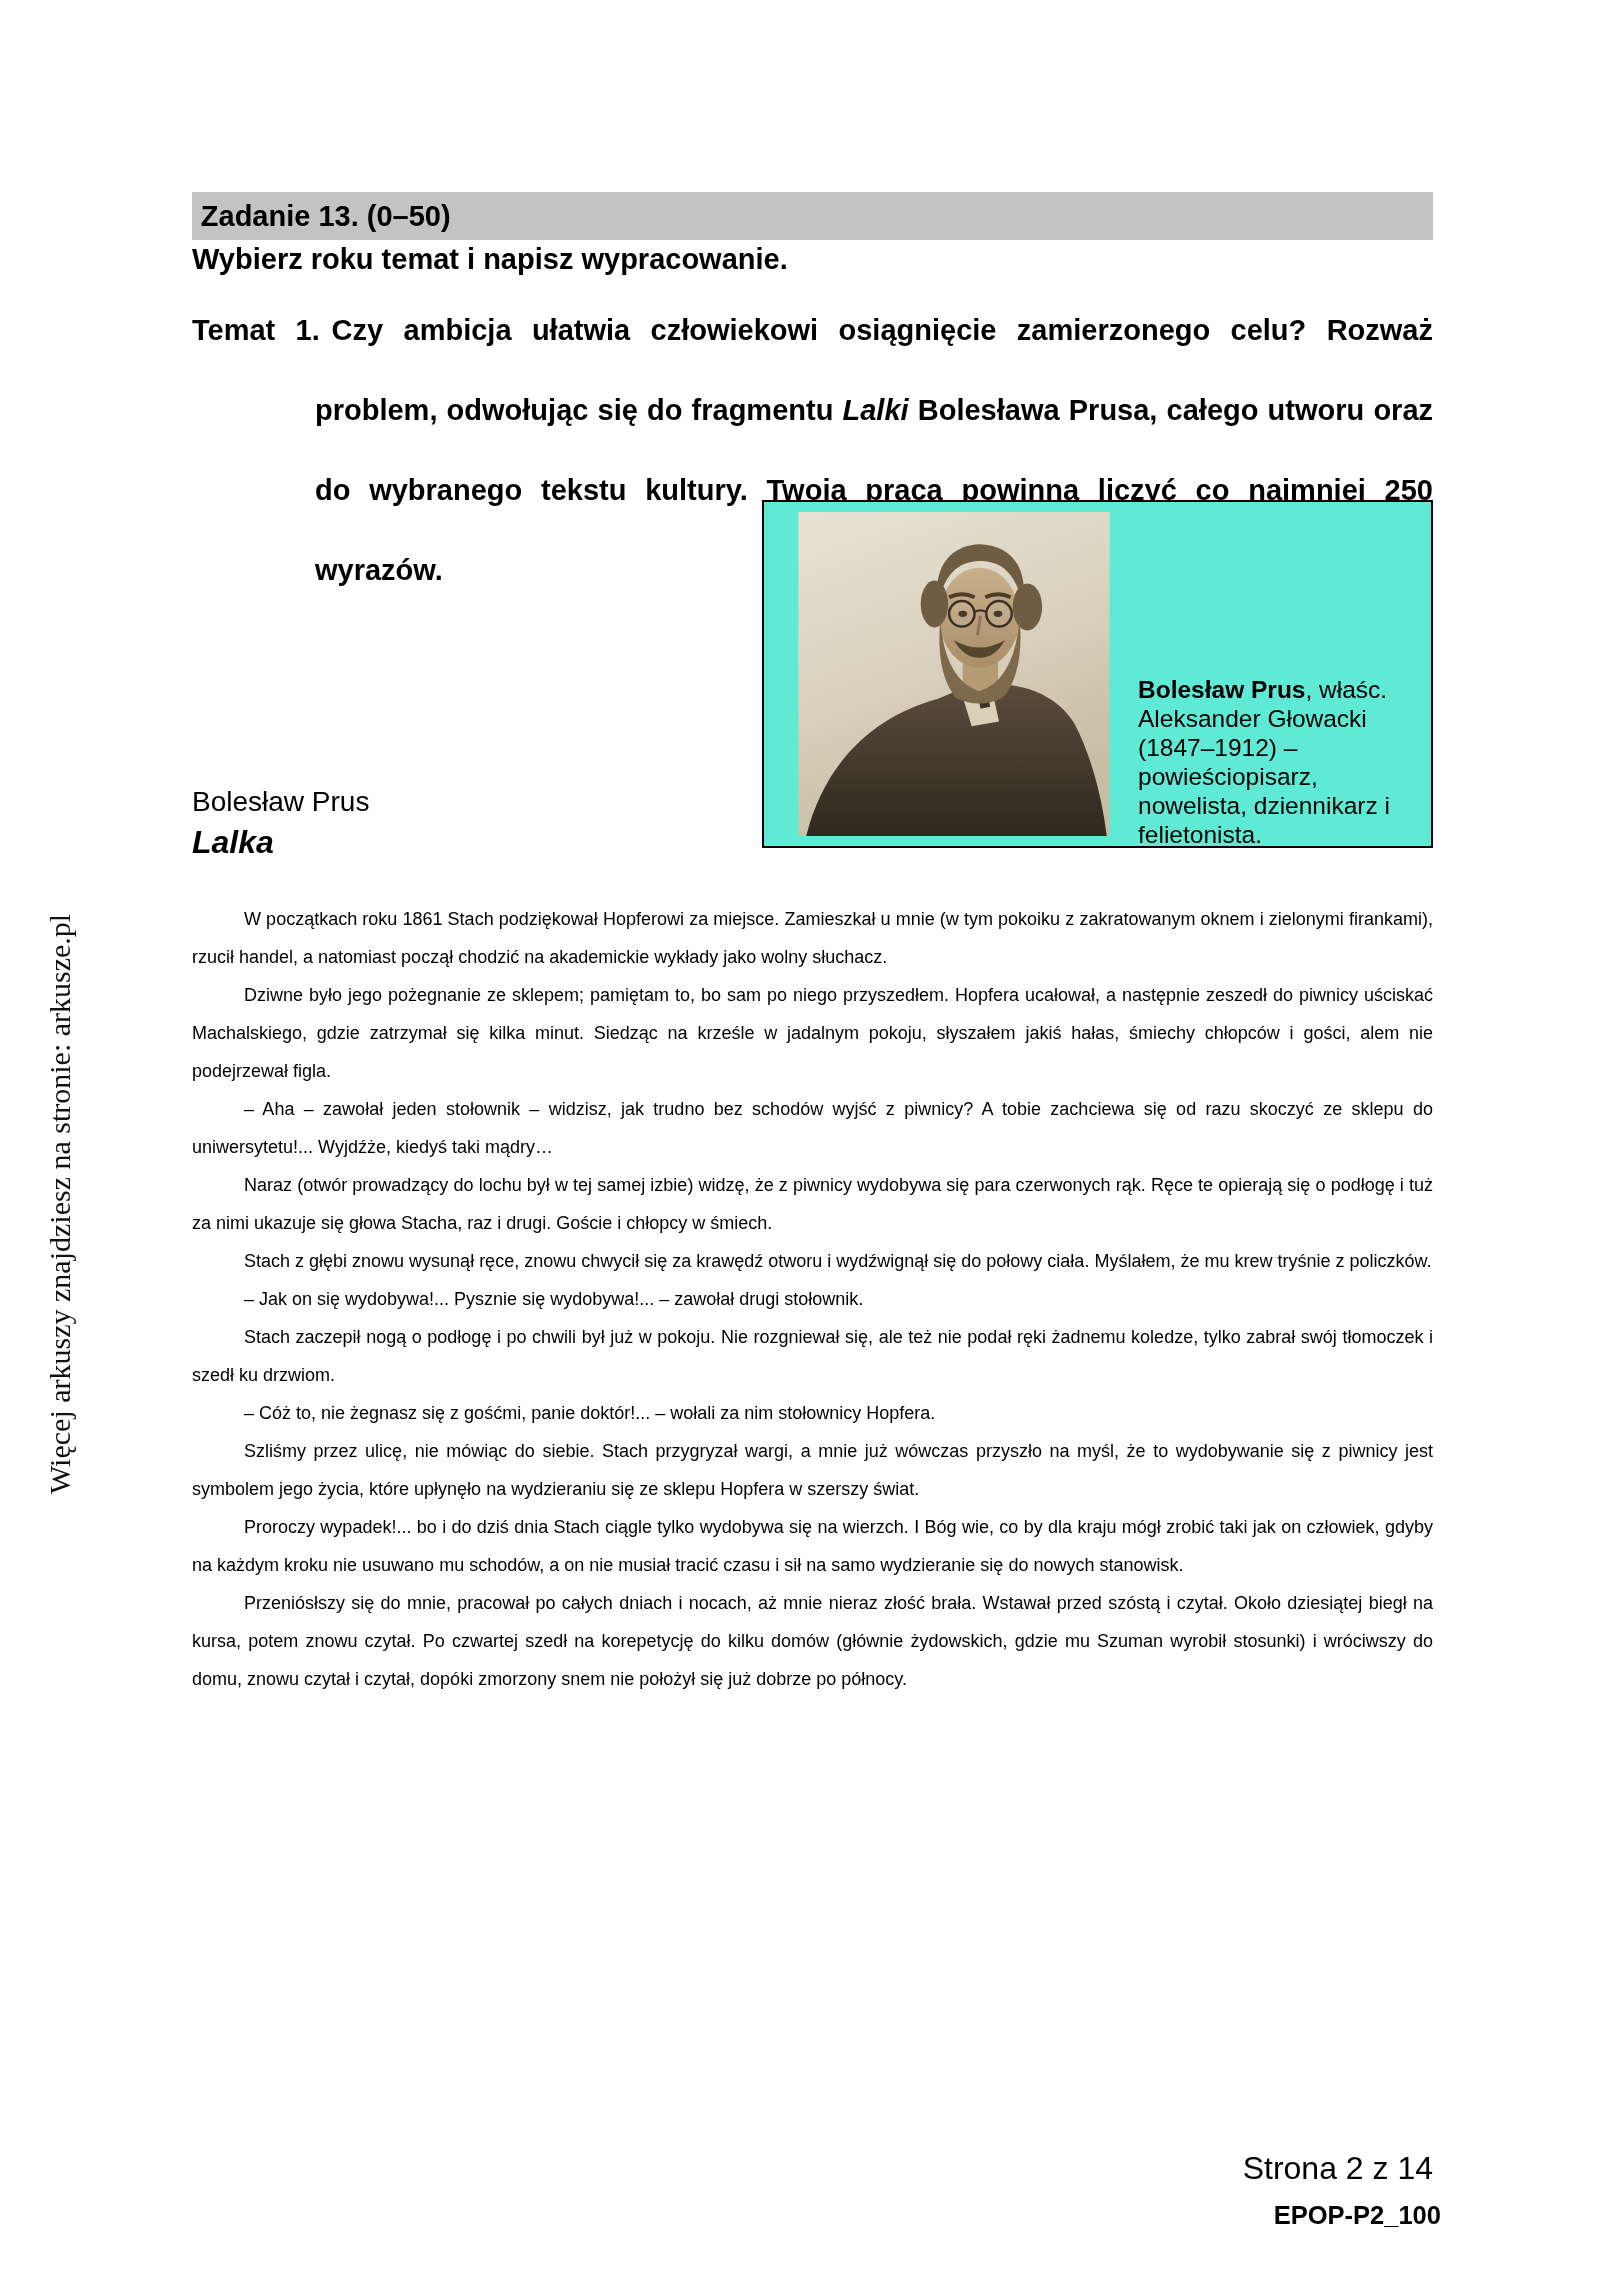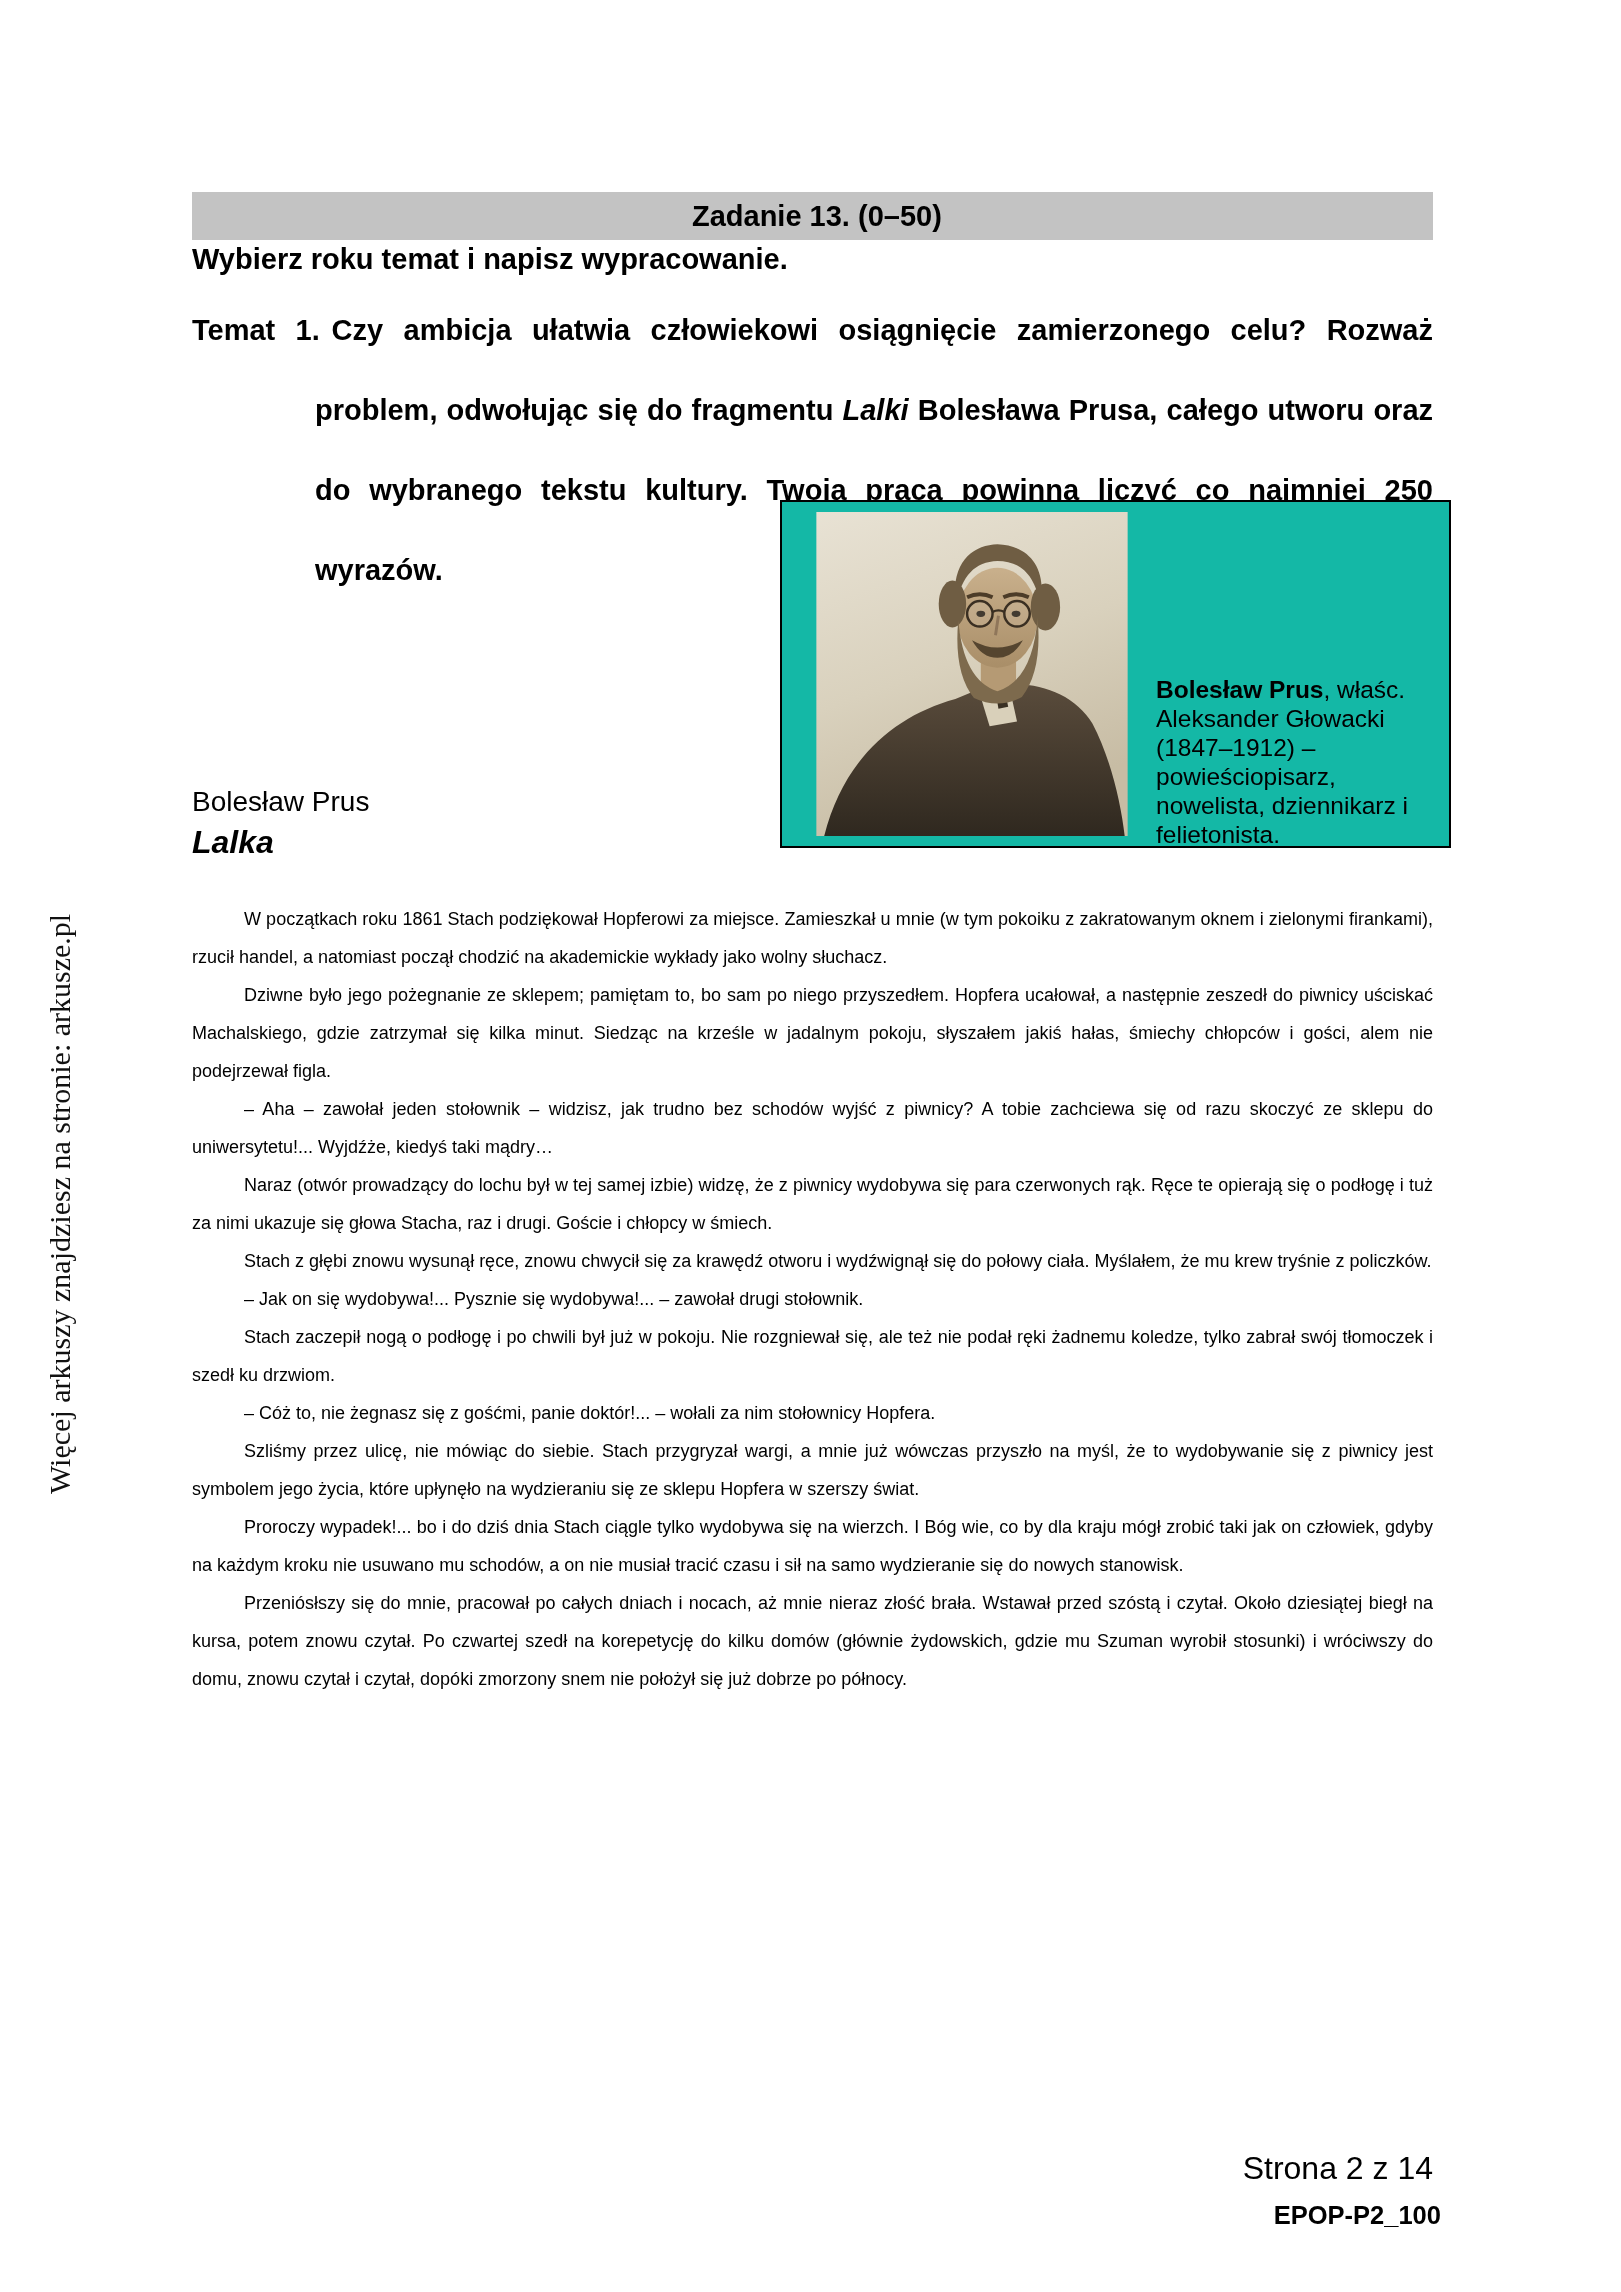--- a/index.html
+++ b/index.html
@@ -23,40 +23,39 @@
     color:#111;
     white-space:nowrap;
   }
   .task-header-bar{
     position:absolute;left:192px;top:192px;width:1241px;height:48px;
     background:var(--bar,#c3c3c3);
     box-sizing:border-box;
     padding-left:8.8px;
     font-size:29px;font-weight:bold;
     line-height:48px;
-    text-align:center;
   }
   .instruction{
     position:absolute;left:192px;top:235px;margin:0;
     font-size:29px;font-weight:bold;line-height:48px;
   }
   .topic{
     position:absolute;left:192px;top:290px;width:1241px;margin:0;
     font-size:29px;font-weight:bold;line-height:80px;
     text-align:justify;
     box-sizing:border-box;
     padding-left:123px;text-indent:-123px;
   }
   .topic .topic-label{margin-right:11.8px;}
   .topic em{font-style:italic;}
   .figure-box{
-    position:absolute;left:780px;top:500px;width:671px;height:348px;
+    position:absolute;left:762px;top:500px;width:671px;height:348px;
     border:2.9px solid #000;
     box-sizing:border-box;
-    background:#14b8a6;
+    background:#5eead4;
   }
   .portrait{
     position:absolute;left:34px;top:9.8px;width:312px;height:324px;display:block;
   }
   .figure-caption{
     position:absolute;left:374px;top:173px;width:286px;
     font-size:24.5px;line-height:29px;
     text-align:left;
   }
   .source-author{

